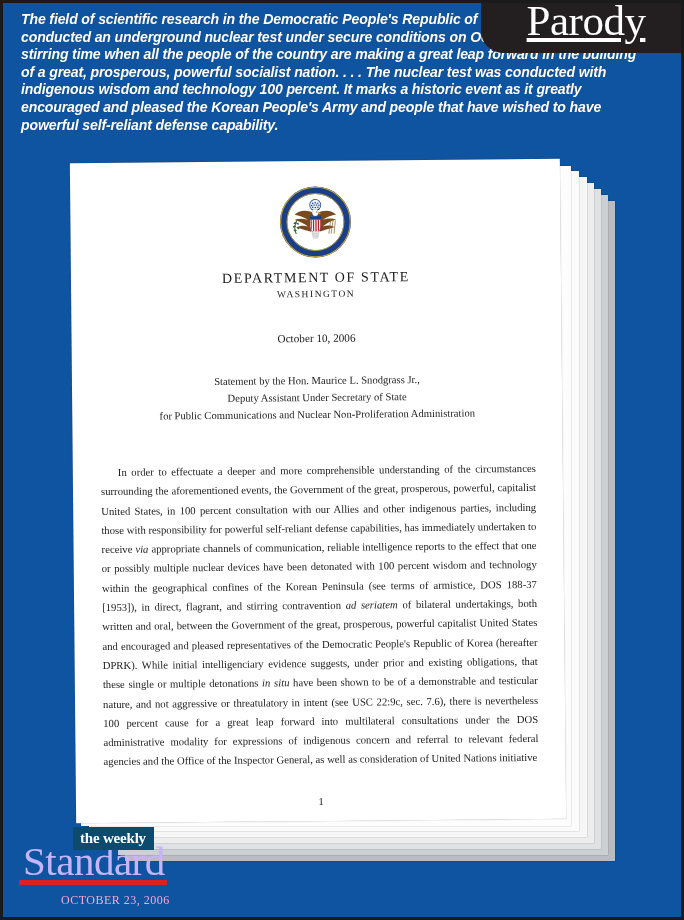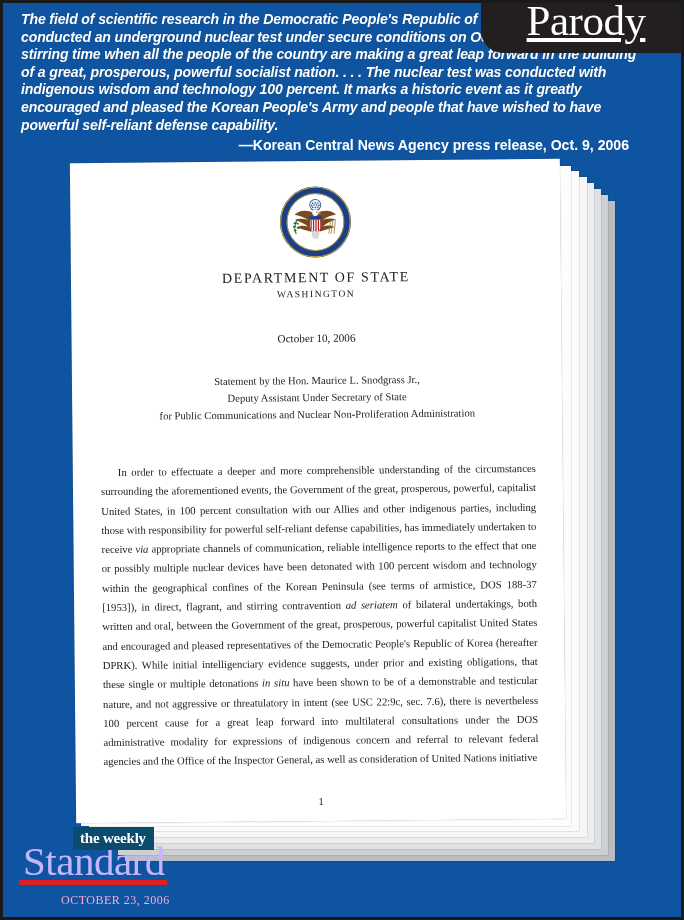--- a/index.html
+++ b/index.html
@@ -224,21 +224,20 @@
 <body>
 
 <div id="page">
 
   <div class="parody-flag">
     <span>Parody</span>
   </div>
 
   <div class="quote-block">
     <p class="quote-text">The field of scientific research in the Democratic People's Republic of Korea successfully conducted an underground nuclear test under secure conditions on October 9, 2006, at a stirring time when all the people of the country are making a great leap forward in the building of a great, prosperous, powerful socialist nation. . . . The nuclear test was conducted with indigenous wisdom and technology 100 percent. It marks a historic event as it greatly encouraged and pleased the Korean People's Army and people that have wished to have powerful self-reliant defense capability.</p>
-    <p class="quote-attrib">—Korean Central News Agency press release, Oct. 9, 2006</p>
   </div>
 
   <div class="stack">
     <div class="sheet s1"></div>
     <div class="sheet s2"></div>
     <div class="sheet s3"></div>
     <div class="sheet s4"></div>
     <div class="sheet s5"></div>
     <div class="sheet s6"></div>
     <div class="sheet s7"></div>

